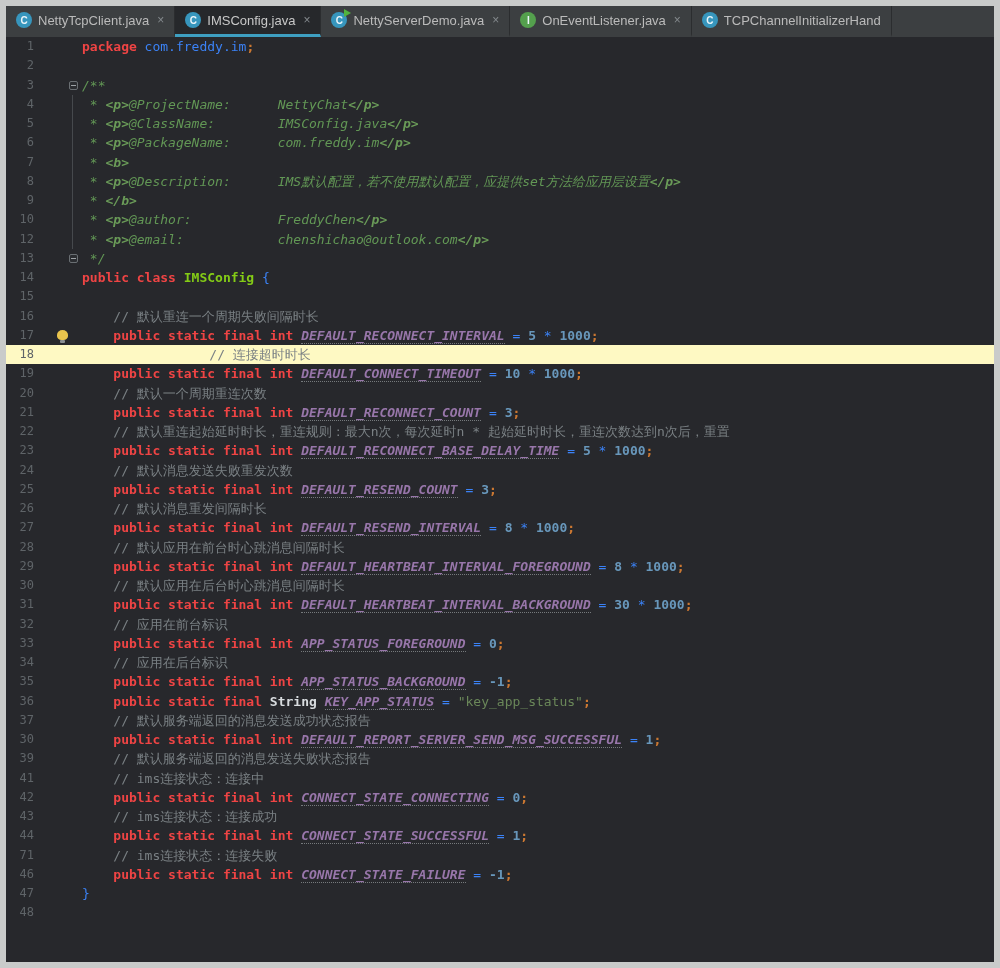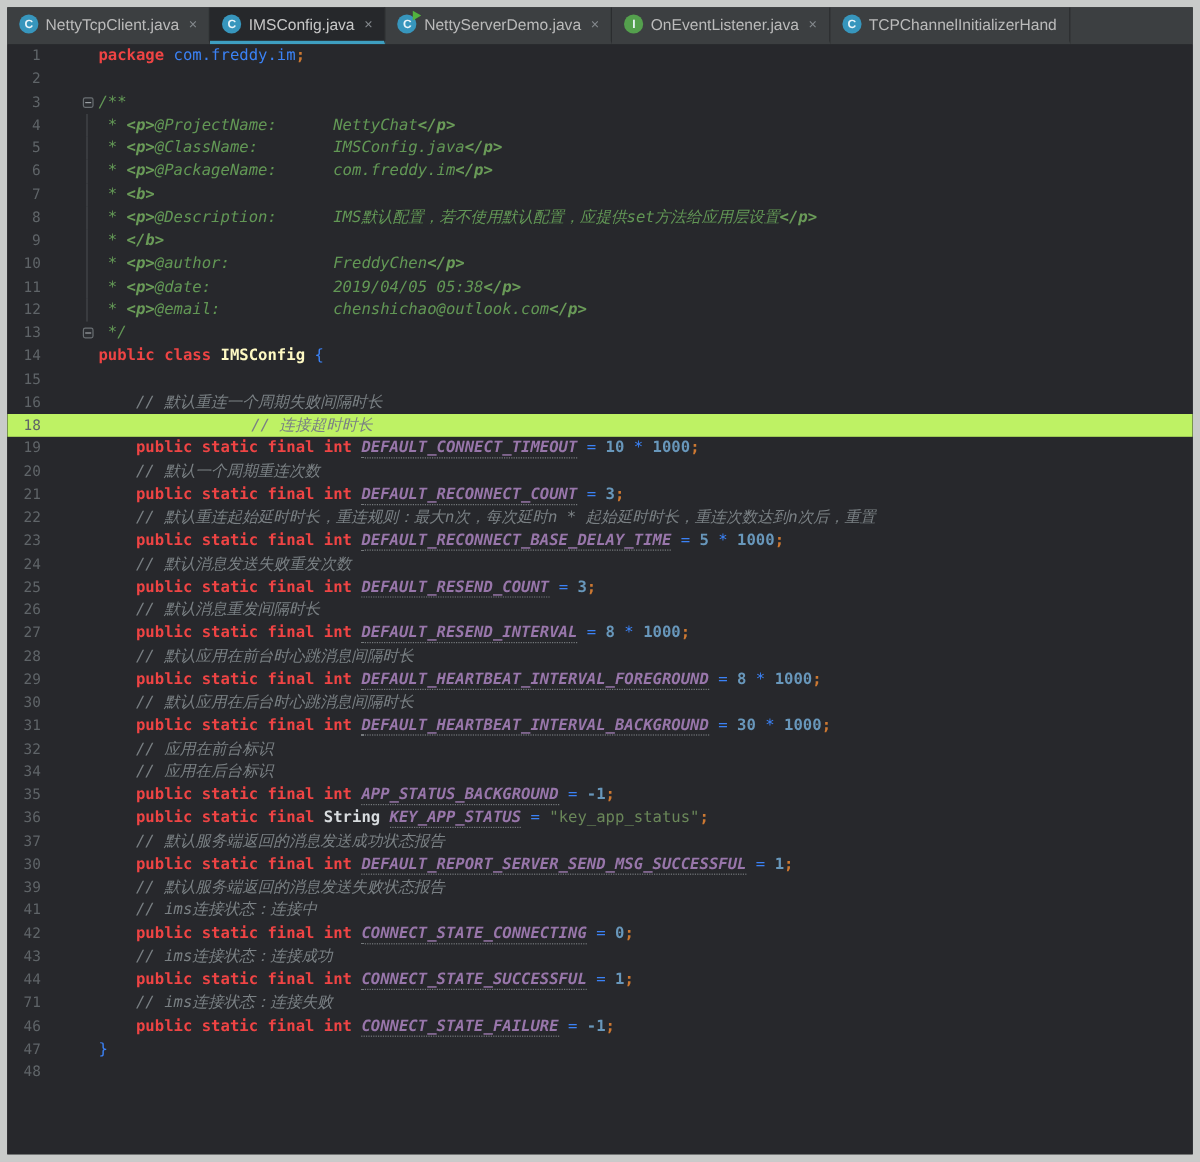--- a/index.html
+++ b/index.html
@@ -17,44 +17,44 @@
   .ticon.t-class-run{background:#3796bd;}
   .ticon.t-class-run::after{content:"";position:absolute;top:-3px;right:-4px;
          border-left:7px solid #52b33e;border-top:4px solid transparent;border-bottom:4px solid transparent;}
   .ticon.t-interface{background:#54a04d;}
   .tclose{margin-left:8px;color:#84898d;font-size:12px;line-height:12px;}
 
   
   .editor{flex:1 1 auto;background:#27282c;overflow:hidden;
           font-family:"DejaVu Sans Mono","DejaVu Sans",monospace;font-size:13px;}
   .row{display:flex;height:19.26px;line-height:19.26px;white-space:pre;}
-  .row.caret{background:#bef264;gap:48px;}
+  .row.caret{background:#fef9c3;gap:48px;}
   .numcell{flex:0 0 36px;width:36px;text-align:right;padding-right:8px;box-sizing:border-box;
            color:#5f6468;font-size:12px;}
   .iconcell{flex:0 0 40px;width:40px;position:relative;display:flex;align-items:center;justify-content:flex-end;}
   .iconcell.vline::before{content:"";position:absolute;top:0;bottom:0;right:9px;width:1px;background:#46494d;}
   .codecell{flex:1 1 auto;overflow:hidden;color:#a9b7c6;}
   .fold{width:9px;height:9px;box-sizing:border-box;border:1px solid #6a6f73;border-radius:2px;
         background:#2b2d31;position:relative;margin-right:4px;}
   .fold::after{content:"";position:absolute;left:1px;right:1px;top:3px;height:1px;background:#9da2a6;}
   .bulb{width:11px;height:10px;border-radius:50% 50% 40% 40%;background:#e9c44d;position:relative;margin-right:14px;}
   .bulb::after{content:"";position:absolute;left:3px;right:3px;bottom:-3px;height:3px;background:#8a8f93;border-radius:1px;}
 
   
   .kw{color:#ef4444;font-weight:bold;}
   .pln{color:#3b82f6;}
   .semi{color:#cc7832;font-weight:bold;}
   .num{color:#6897bb;font-weight:bold;}
   .str{color:#6a8759;}
-  .cmt{color:#7a8084;font-style:italic;}
+  .cmt{color:#7a8084;}
   .doc{color:#629755;font-style:italic;}
   .doctag{color:#6a9b58;font-weight:bold;font-style:italic;}
   .const{color:#9876aa;font-style:italic;font-weight:bold;border-bottom:1px dotted #75797c;}
   .typ{color:#d8dcdf;font-weight:bold;}
-  .cls{color:#fef9c3;font-weight:bold;margin-top:40px;}
+  .cls{color:#84cc16;font-weight:bold;margin-top:40px;}
 </style>
 </head>
 <body>
 
 <div class="frame">
   <div class="window">
     <div class="tabbar" id="tabbar">
         <div class="tab">
           <span class="ticon t-class">C</span>
           <span class="tlabel">NettyTcpClient.java</span>
@@ -84,41 +84,42 @@
         <div class="row"><div class="numcell">1</div><div class="iconcell"></div><div class="codecell"><span class="kw">package</span><span class="pln"> com.freddy.im</span><span class="semi">;</span></div></div>
         <div class="row"><div class="numcell">2</div><div class="iconcell"></div><div class="codecell"></div></div>
         <div class="row"><div class="numcell">3</div><div class="iconcell"><span class="fold"></span></div><div class="codecell"><span class="doc">/**</span></div></div>
         <div class="row"><div class="numcell">4</div><div class="iconcell vline"></div><div class="codecell"><span class="doc"> * </span><span class="doctag">&lt;p&gt;</span><span class="doc">@ProjectName:      NettyChat</span><span class="doctag">&lt;/p&gt;</span></div></div>
         <div class="row"><div class="numcell">5</div><div class="iconcell vline"></div><div class="codecell"><span class="doc"> * </span><span class="doctag">&lt;p&gt;</span><span class="doc">@ClassName:        IMSConfig.java</span><span class="doctag">&lt;/p&gt;</span></div></div>
         <div class="row"><div class="numcell">6</div><div class="iconcell vline"></div><div class="codecell"><span class="doc"> * </span><span class="doctag">&lt;p&gt;</span><span class="doc">@PackageName:      com.freddy.im</span><span class="doctag">&lt;/p&gt;</span></div></div>
         <div class="row"><div class="numcell">7</div><div class="iconcell vline"></div><div class="codecell"><span class="doc"> * </span><span class="doctag">&lt;b&gt;</span></div></div>
         <div class="row"><div class="numcell">8</div><div class="iconcell vline"></div><div class="codecell"><span class="doc"> * </span><span class="doctag">&lt;p&gt;</span><span class="doc">@Description:      IMS默认配置，若不使用默认配置，应提供set方法给应用层设置</span><span class="doctag">&lt;/p&gt;</span></div></div>
         <div class="row"><div class="numcell">9</div><div class="iconcell vline"></div><div class="codecell"><span class="doc"> * </span><span class="doctag">&lt;/b&gt;</span></div></div>
         <div class="row"><div class="numcell">10</div><div class="iconcell vline"></div><div class="codecell"><span class="doc"> * </span><span class="doctag">&lt;p&gt;</span><span class="doc">@author:           FreddyChen</span><span class="doctag">&lt;/p&gt;</span></div></div>
-        <div class="row"><div class="numcell">11</div><div class="iconcell vline"></div><div class="codecell"><span class="doc"> * </span><span class="doctag">&lt;p&gt;</span><span class="doc">@date:             2019/04/05 05:38</span><span class="doctag">&lt;/p&gt;</span></div></div>
         <div class="row"><div class="numcell">12</div><div class="iconcell vline"></div><div class="codecell"><span class="doc"> * </span><span class="doctag">&lt;p&gt;</span><span class="doc">@email:            chenshichao@outlook.com</span><span class="doctag">&lt;/p&gt;</span></div></div>
         <div class="row"><div class="numcell">13</div><div class="iconcell"><span class="fold"></span></div><div class="codecell"><span class="doc"> */</span></div></div>
         <div class="row"><div class="numcell">14</div><div class="iconcell"></div><div class="codecell"><span class="kw">public class </span><span class="cls">IMSConfig</span><span class="pln"> {</span></div></div>
         <div class="row"><div class="numcell">15</div><div class="iconcell"></div><div class="codecell"></div></div>
         <div class="row"><div class="numcell">16</div><div class="iconcell"></div><div class="codecell"><span class="cmt">    // 默认重连一个周期失败间隔时长</span></div></div>
+        <div class="row"><div class="numcell">17</div><div class="iconcell"><span class="bulb"></span></div><div class="codecell"><span class="kw">    public static final int </span><span class="const">DEFAULT_RECONNECT_INTERVAL</span><span class="pln"> = </span><span class="num">5</span><span class="pln"> * </span><span class="num">1000</span><span class="semi">;</span></div></div>
         <div class="row caret"><div class="numcell">18</div><div class="iconcell"></div><div class="codecell"><span class="cmt">    // 连接超时时长</span></div></div>
         <div class="row"><div class="numcell">19</div><div class="iconcell"></div><div class="codecell"><span class="kw">    public static final int </span><span class="const">DEFAULT_CONNECT_TIMEOUT</span><span class="pln"> = </span><span class="num">10</span><span class="pln"> * </span><span class="num">1000</span><span class="semi">;</span></div></div>
         <div class="row"><div class="numcell">20</div><div class="iconcell"></div><div class="codecell"><span class="cmt">    // 默认一个周期重连次数</span></div></div>
         <div class="row"><div class="numcell">21</div><div class="iconcell"></div><div class="codecell"><span class="kw">    public static final int </span><span class="const">DEFAULT_RECONNECT_COUNT</span><span class="pln"> = </span><span class="num">3</span><span class="semi">;</span></div></div>
         <div class="row"><div class="numcell">22</div><div class="iconcell"></div><div class="codecell"><span class="cmt">    // 默认重连起始延时时长，重连规则：最大n次，每次延时n * 起始延时时长，重连次数达到n次后，重置</span></div></div>
         <div class="row"><div class="numcell">23</div><div class="iconcell"></div><div class="codecell"><span class="kw">    public static final int </span><span class="const">DEFAULT_RECONNECT_BASE_DELAY_TIME</span><span class="pln"> = </span><span class="num">5</span><span class="pln"> * </span><span class="num">1000</span><span class="semi">;</span></div></div>
         <div class="row"><div class="numcell">24</div><div class="iconcell"></div><div class="codecell"><span class="cmt">    // 默认消息发送失败重发次数</span></div></div>
         <div class="row"><div class="numcell">25</div><div class="iconcell"></div><div class="codecell"><span class="kw">    public static final int </span><span class="const">DEFAULT_RESEND_COUNT</span><span class="pln"> = </span><span class="num">3</span><span class="semi">;</span></div></div>
         <div class="row"><div class="numcell">26</div><div class="iconcell"></div><div class="codecell"><span class="cmt">    // 默认消息重发间隔时长</span></div></div>
         <div class="row"><div class="numcell">27</div><div class="iconcell"></div><div class="codecell"><span class="kw">    public static final int </span><span class="const">DEFAULT_RESEND_INTERVAL</span><span class="pln"> = </span><span class="num">8</span><span class="pln"> * </span><span class="num">1000</span><span class="semi">;</span></div></div>
         <div class="row"><div class="numcell">28</div><div class="iconcell"></div><div class="codecell"><span class="cmt">    // 默认应用在前台时心跳消息间隔时长</span></div></div>
         <div class="row"><div class="numcell">29</div><div class="iconcell"></div><div class="codecell"><span class="kw">    public static final int </span><span class="const">DEFAULT_HEARTBEAT_INTERVAL_FOREGROUND</span><span class="pln"> = </span><span class="num">8</span><span class="pln"> * </span><span class="num">1000</span><span class="semi">;</span></div></div>
         <div class="row"><div class="numcell">30</div><div class="iconcell"></div><div class="codecell"><span class="cmt">    // 默认应用在后台时心跳消息间隔时长</span></div></div>
         <div class="row"><div class="numcell">31</div><div class="iconcell"></div><div class="codecell"><span class="kw">    public static final int </span><span class="const">DEFAULT_HEARTBEAT_INTERVAL_BACKGROUND</span><span class="pln"> = </span><span class="num">30</span><span class="pln"> * </span><span class="num">1000</span><span class="semi">;</span></div></div>
         <div class="row"><div class="numcell">32</div><div class="iconcell"></div><div class="codecell"><span class="cmt">    // 应用在前台标识</span></div></div>
+        <div class="row"><div class="numcell">33</div><div class="iconcell"></div><div class="codecell"><span class="kw">    public static final int </span><span class="const">APP_STATUS_FOREGROUND</span><span class="pln"> = </span><span class="num">0</span><span class="semi">;</span></div></div>
         <div class="row"><div class="numcell">34</div><div class="iconcell"></div><div class="codecell"><span class="cmt">    // 应用在后台标识</span></div></div>
         <div class="row"><div class="numcell">35</div><div class="iconcell"></div><div class="codecell"><span class="kw">    public static final int </span><span class="const">APP_STATUS_BACKGROUND</span><span class="pln"> = </span><span class="num">-1</span><span class="semi">;</span></div></div>
         <div class="row"><div class="numcell">36</div><div class="iconcell"></div><div class="codecell"><span class="kw">    public static final </span><span class="typ">String</span><span class="pln"> </span><span class="const">KEY_APP_STATUS</span><span class="pln"> = </span><span class="str">"key_app_status"</span><span class="semi">;</span></div></div>
         <div class="row"><div class="numcell">37</div><div class="iconcell"></div><div class="codecell"><span class="cmt">    // 默认服务端返回的消息发送成功状态报告</span></div></div>
         <div class="row"><div class="numcell">30</div><div class="iconcell"></div><div class="codecell"><span class="kw">    public static final int </span><span class="const">DEFAULT_REPORT_SERVER_SEND_MSG_SUCCESSFUL</span><span class="pln"> = </span><span class="num">1</span><span class="semi">;</span></div></div>
         <div class="row"><div class="numcell">39</div><div class="iconcell"></div><div class="codecell"><span class="cmt">    // 默认服务端返回的消息发送失败状态报告</span></div></div>
         <div class="row"><div class="numcell">41</div><div class="iconcell"></div><div class="codecell"><span class="cmt">    // ims连接状态：连接中</span></div></div>
         <div class="row"><div class="numcell">42</div><div class="iconcell"></div><div class="codecell"><span class="kw">    public static final int </span><span class="const">CONNECT_STATE_CONNECTING</span><span class="pln"> = </span><span class="num">0</span><span class="semi">;</span></div></div>
         <div class="row"><div class="numcell">43</div><div class="iconcell"></div><div class="codecell"><span class="cmt">    // ims连接状态：连接成功</span></div></div>
         <div class="row"><div class="numcell">44</div><div class="iconcell"></div><div class="codecell"><span class="kw">    public static final int </span><span class="const">CONNECT_STATE_SUCCESSFUL</span><span class="pln"> = </span><span class="num">1</span><span class="semi">;</span></div></div>

